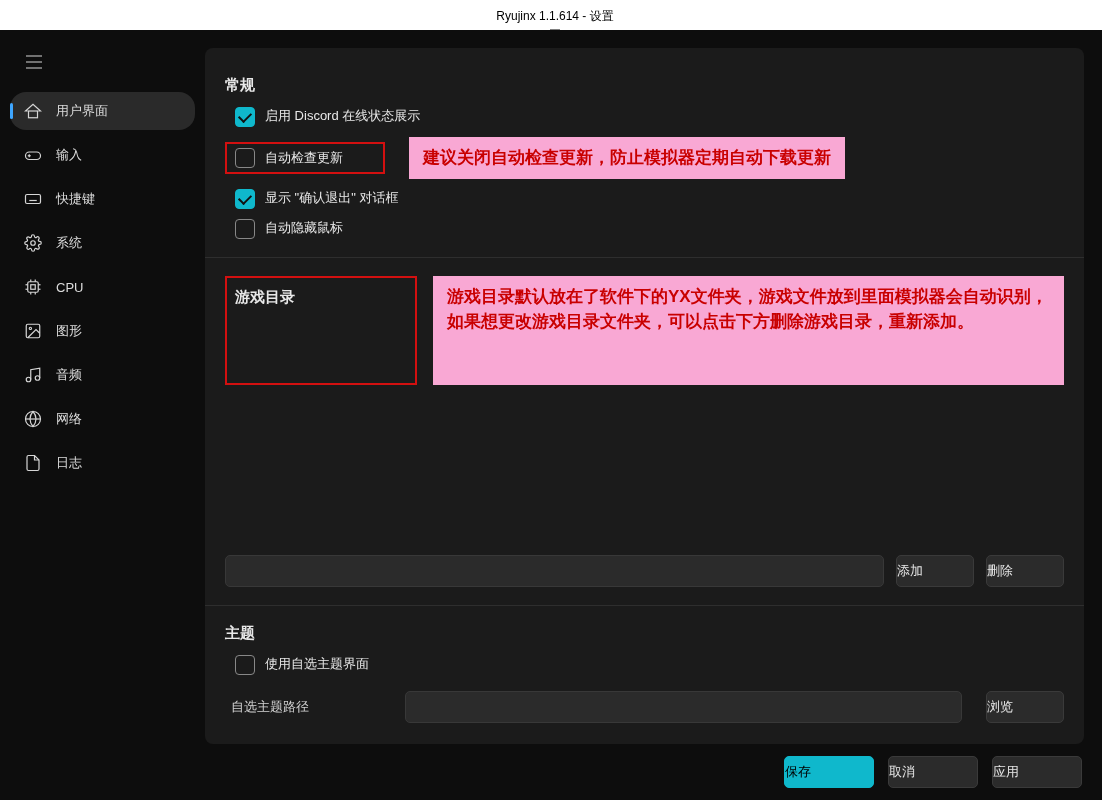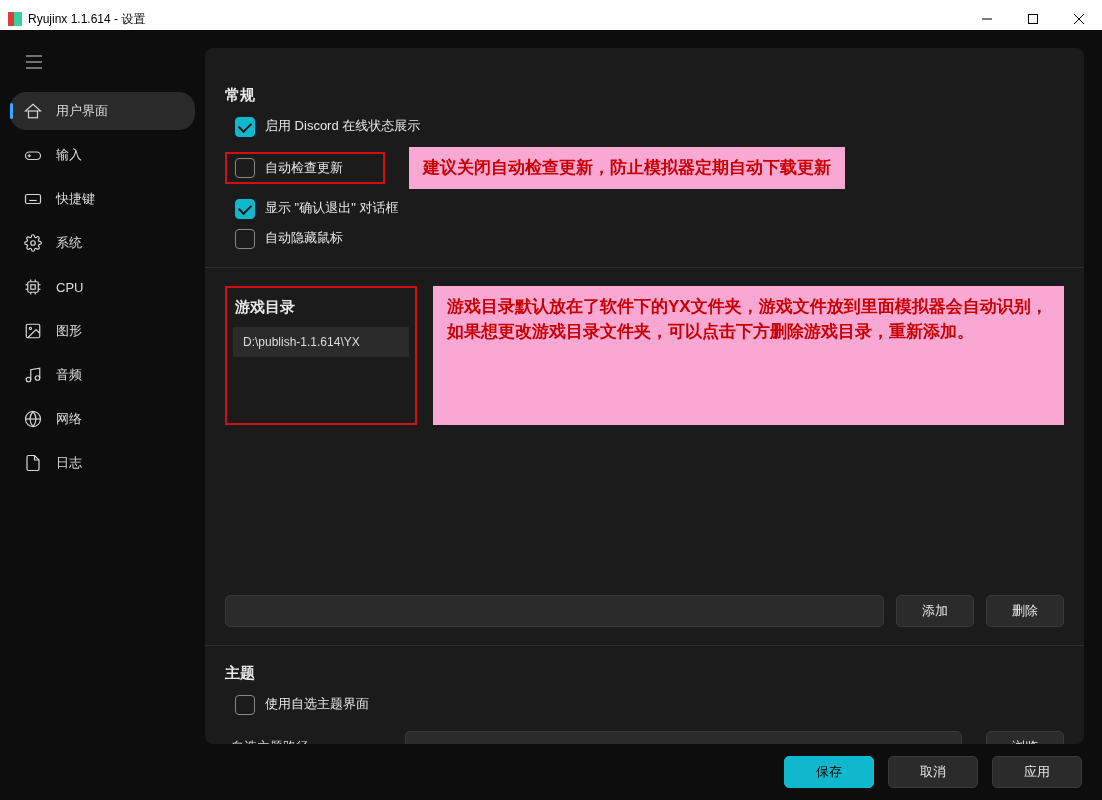--- a/index.html
+++ b/index.html
@@ -6,20 +6,21 @@
 body {
   width: 1102px; height: 800px;
   font-family: "Microsoft YaHei", sans-serif;
   background: #0f0f0f; color: #e8e8e8; font-size: 13px;
   display: flex; flex-direction: column; overflow: hidden;
 }
 .titlebar {
   height: 30px; background: #fff; color: #000;
   display: flex; align-items: center; padding: 8px 0 0 8px;
   font-size: 12px;
+  flex-direction: column;
 }
 .titlebar .logo {
   width: 14px; height: 14px; margin-right: 6px; display: inline-block;
   background: linear-gradient(90deg,#e03a3a 0%,#e03a3a 40%,#3ad0a0 40%,#3ad0a0 100%);
 }
 .titlebar .title { flex: 1; }
 .titlebar .winbtn {
   width: 46px; height: 30px; display: flex; align-items: center; justify-content: center;
   color: #000; cursor: pointer;
 }
@@ -35,21 +36,21 @@
   height: 38px; display: flex; align-items: center; gap: 14px;
   padding: 0 14px; border-radius: 16px; color: #dcdcdc; cursor: pointer;
 }
 .nav-item.selected { background: #2a2a2a; }
 .nav-item .bar { width:3px;height:16px;background:#3ea6ff;border-radius:2px;margin-left:-14px;margin-right:-3px;visibility:hidden}
 .nav-item.selected .bar{visibility:visible}
 .nav-item .icon { width:18px;height:18px;display:flex;align-items:center;justify-content:center;color:#d6d6d6}
 .nav-item .icon svg{width:18px;height:18px;stroke:#d6d6d6;fill:none;stroke-width:1.6}
 .content {
   flex: 1; background: #1b1b1b; margin: 18px 18px 0 0; border-radius: 8px;
-  padding: 34px 20px; overflow-y: auto; min-height: 0;
+  padding: 24px 20px; overflow-y: auto; min-height: 0;
 }
 .section-title { font-size: 15px; font-weight: 600; margin: 4px 0 12px 0; }
 .chk-row { display:flex;align-items:flex-start;gap:10px;margin:10px 0 10px 10px;}
 .chk {
   width:20px;height:20px;border:1.5px solid #888;border-radius:4px;
   display:flex;align-items:center;justify-content:center;cursor:pointer;
 }
 .chk.checked { background:#0fb8cc;border-color:#0fb8cc;}
 .chk.checked::after{content:"";width:6px;height:10px;border:solid #111;border-width:0 2px 2px 0;transform:rotate(45deg);margin-top:-2px}
 .redbox{border:2.5px solid #d31010;padding:2px}
@@ -62,21 +63,21 @@
   display:flex;gap:16px;align-items:stretch;margin-top:8px;
 }
 .gamelist-left{width:192px;border:2.5px solid #d31010;padding:10px 6px 66px 6px}
 .gamelist-left .item{background:#2b2b2b;padding:8px 10px;font-size:12px;color:#ddd}
 .gamelist-right{flex:1}
 .gamelist-right .annot{height:100%;}
 .path-row{display:flex;gap:12px;margin-top:170px}
 .path-input{flex:1;height:32px;background:#2b2b2b;border:1px solid #383838;border-radius:5px}
 .btn {
   min-width:78px;height:32px;background:#2b2b2b;border:1px solid #3a3a3a;border-radius:5px;
-  display:flex;align-items:center;justify-content:center;color:#e6e6e6;cursor:pointer;font-size:13px;
+  display:flex;align-items:center;color:#e6e6e6;cursor:pointer;font-size:13px;
 }
 .btn.primary{background:#0fb8cc;color:#000;border-color:#0fb8cc}
 .form-row{display:flex;align-items:center;gap:24px;margin:16px 0}
 .form-label{width:150px;color:#d3d3d3;font-size:13px;margin-left:6px}
 .text-input{flex:1;height:32px;background:#2b2b2b;border:1px solid #383838;border-radius:5px}
 .footer{
   height:56px;display:flex;justify-content:flex-end;align-items:center;gap:14px;
   padding:16px 20px;background:#0d0d0d;
 }
 .footer .btn{min-width:90px}
@@ -248,21 +249,20 @@
     <div class="chk-row">
       <div class="chk"></div>
       <span>自动隐藏鼠标</span>
     </div>
 
     <hr class="sep">
 
     <div class="gamelist">
       <div class="gamelist-left">
         <div class="section-title" style="margin:0 0 10px 2px">游戏目录</div>
-        <div class="item">D:\publish-1.1.614\YX</div>
       </div>
       <div class="gamelist-right">
         <div class="annot">游戏目录默认放在了软件下的YX文件夹，游戏文件放到里面模拟器会自动识别，如果想更改游戏目录文件夹，可以点击下方删除游戏目录，重新添加。</div>
       </div>
     </div>
 
     <div class="path-row">
       <div class="path-input"></div>
       <div class="btn">
           <span>添加</span>

